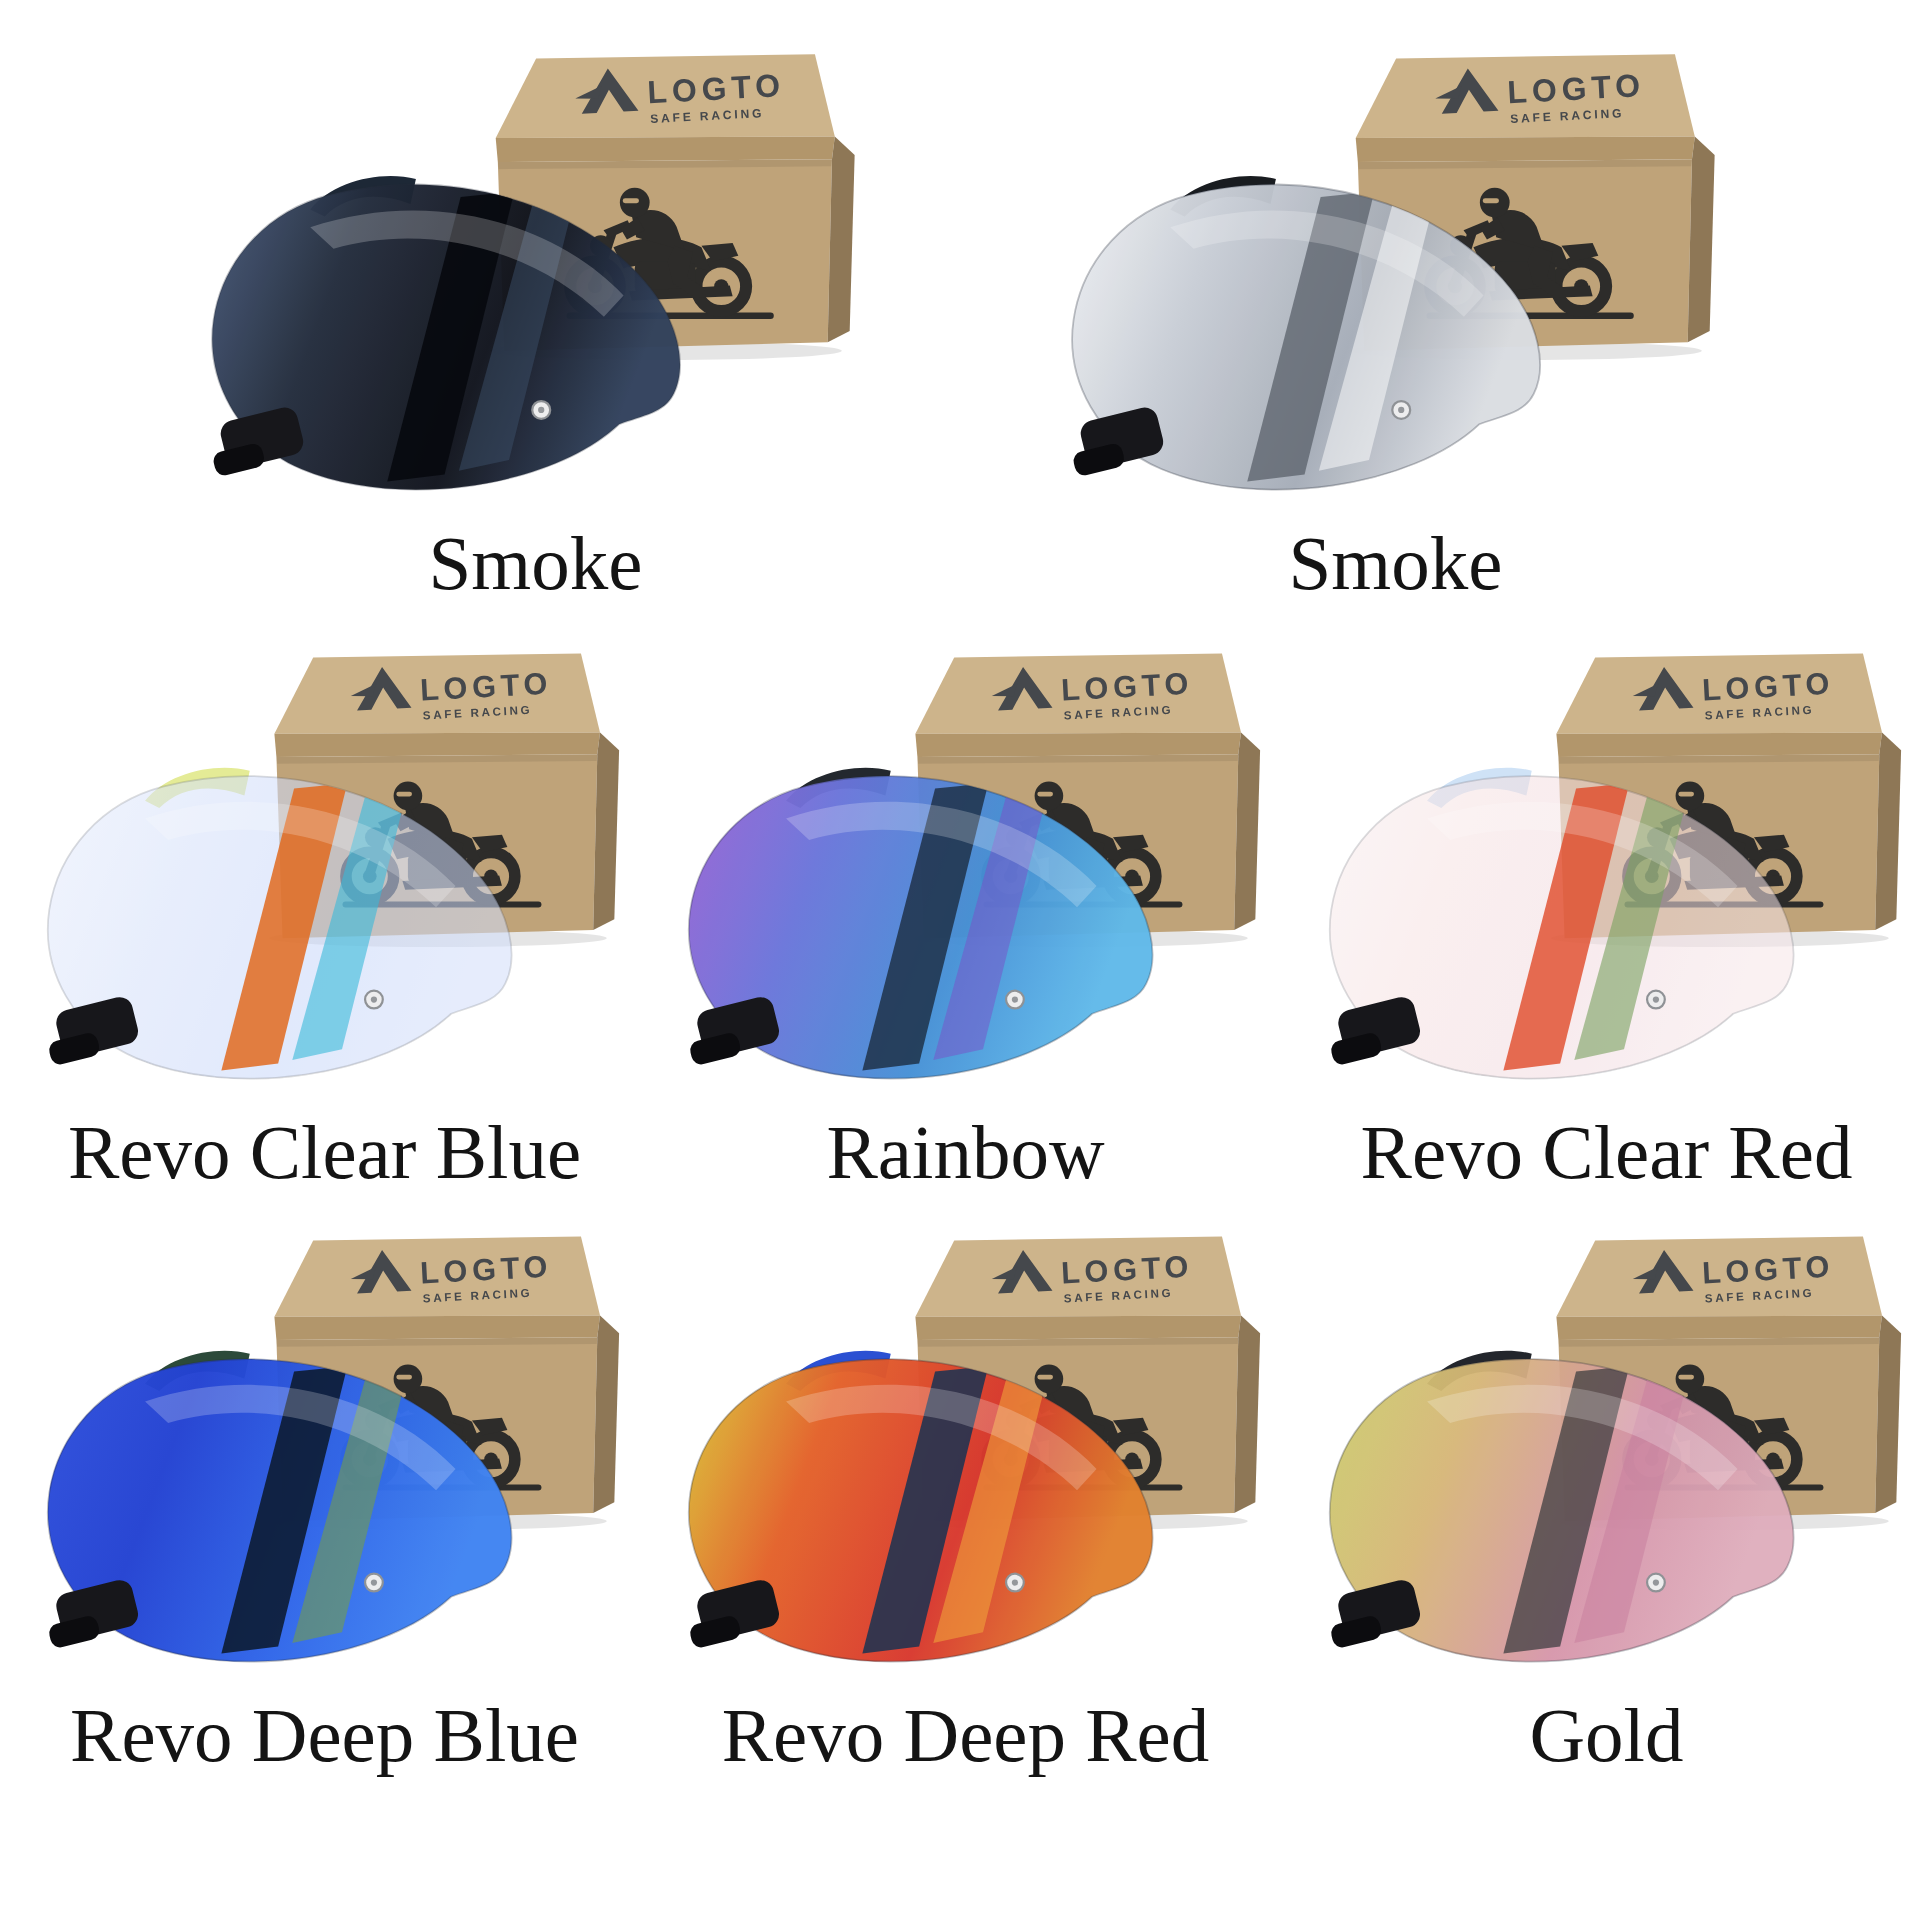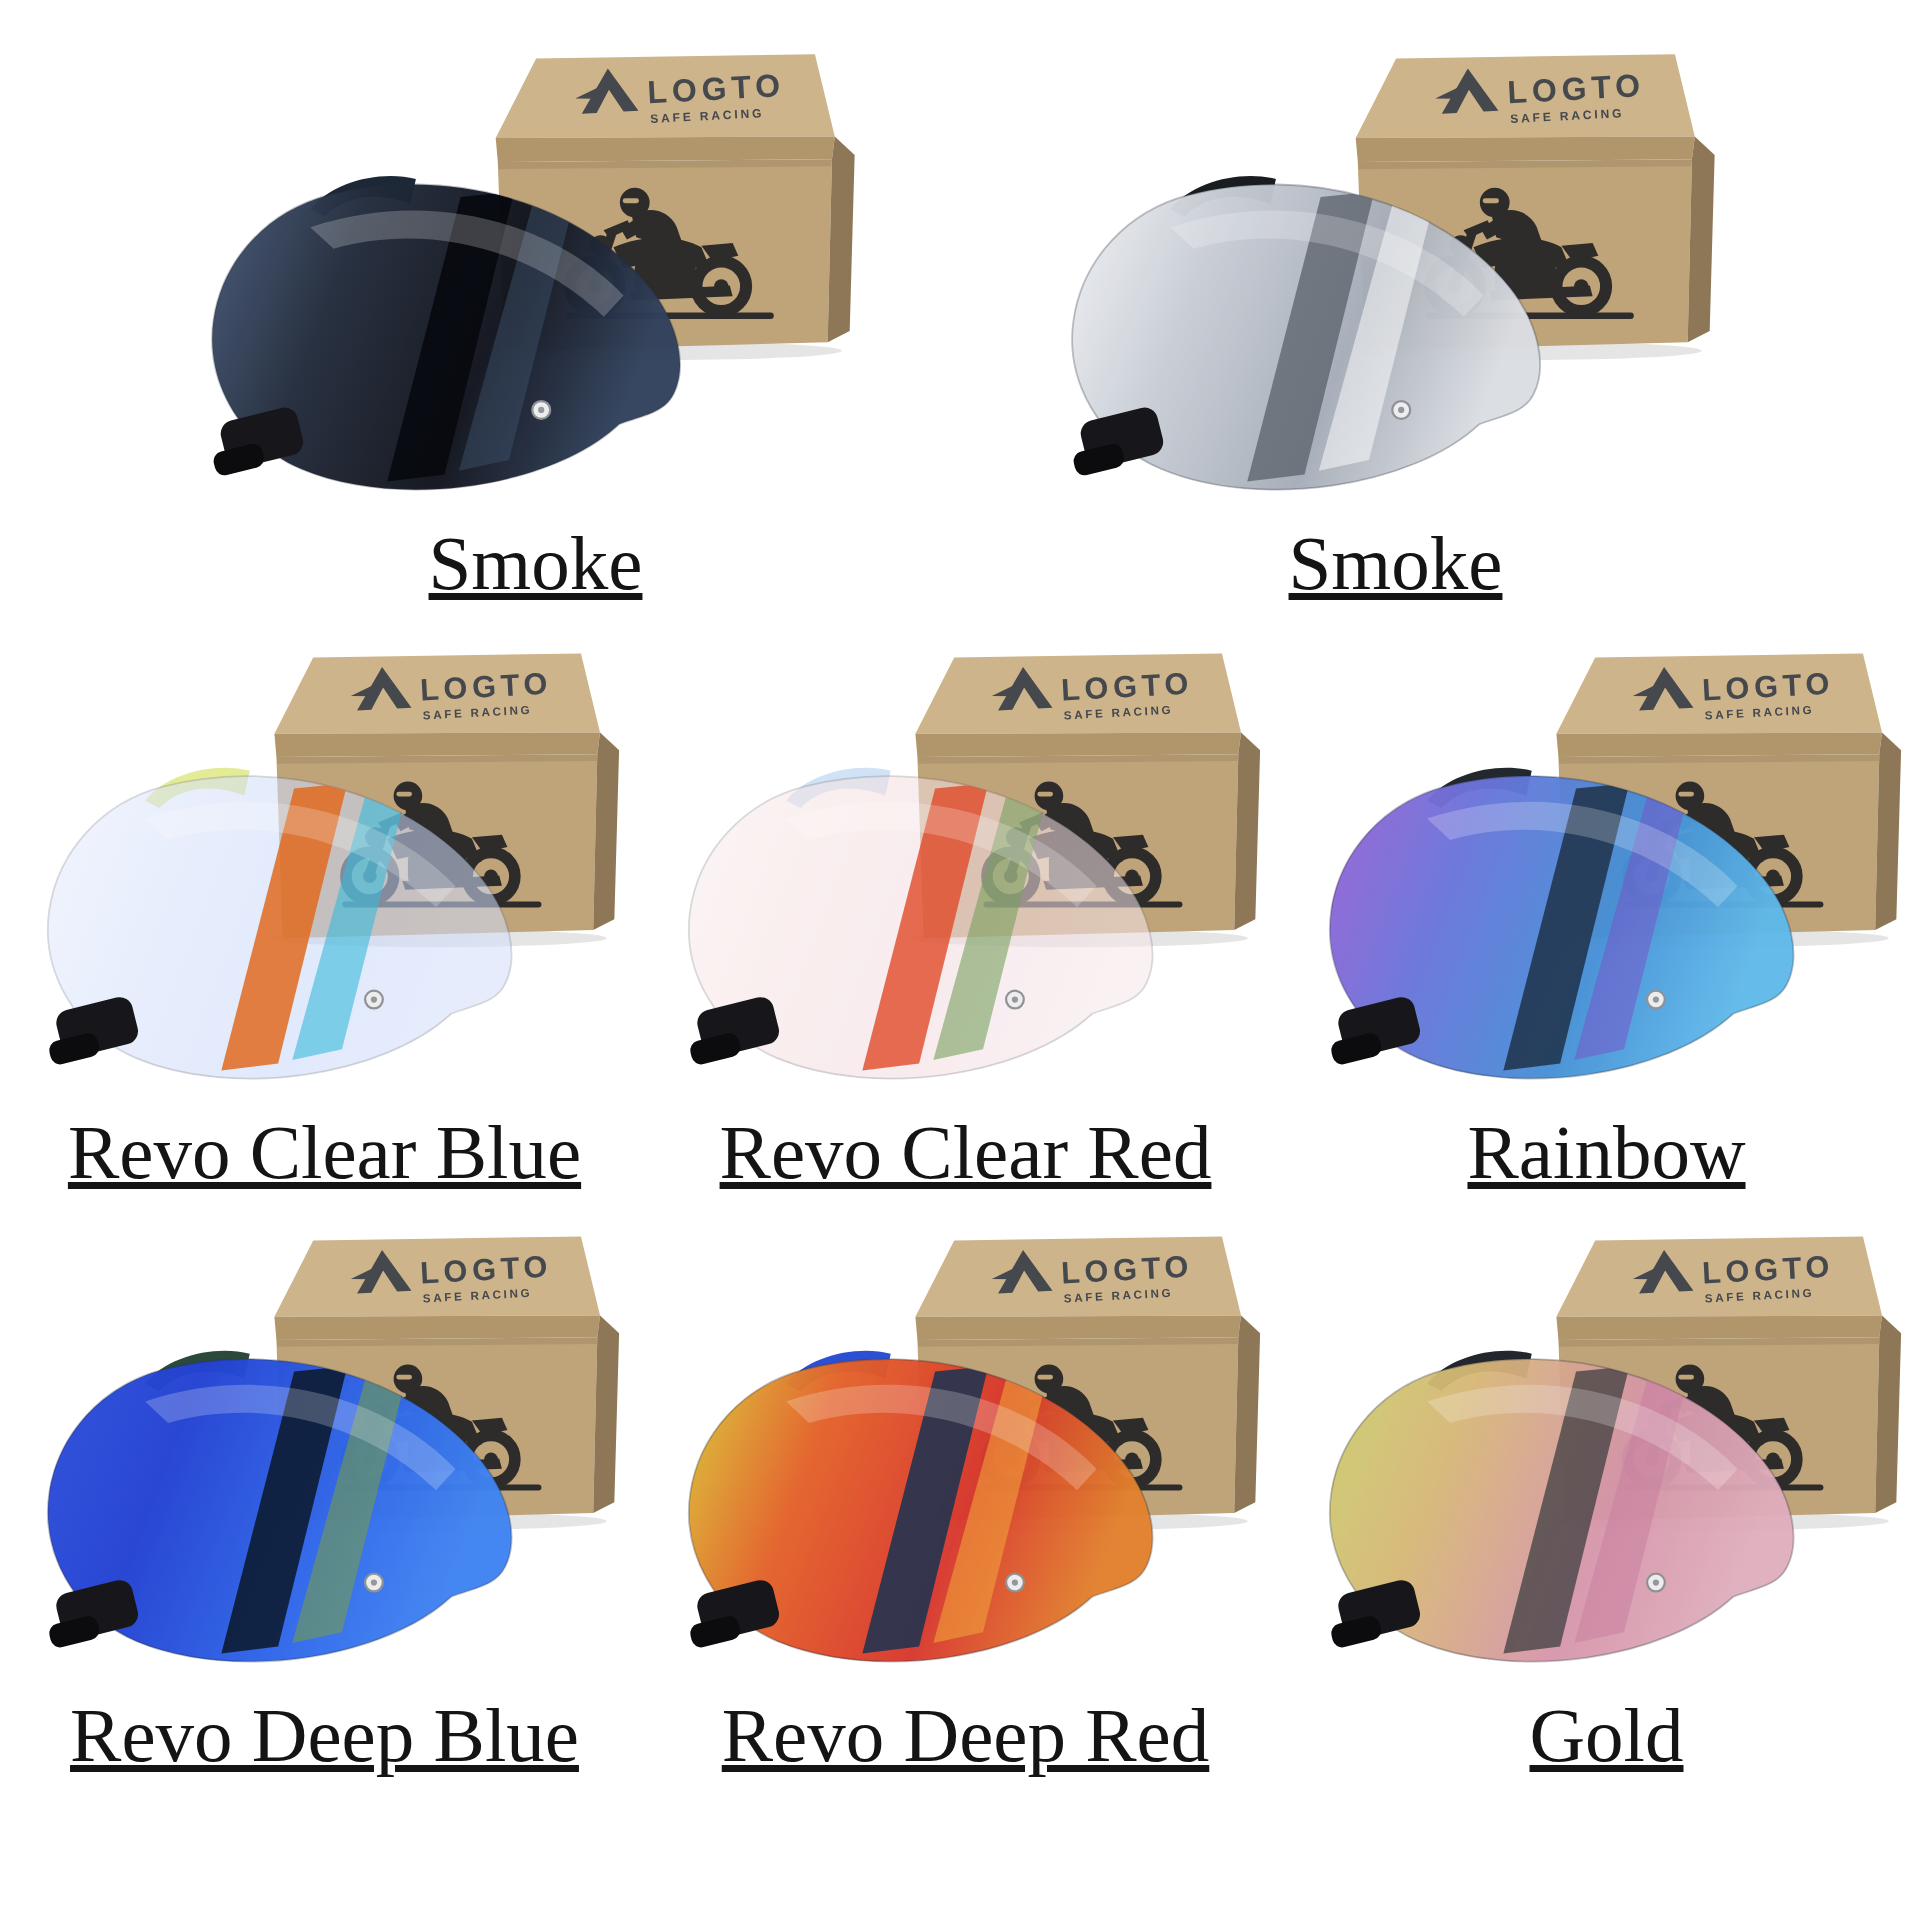--- a/index.html
+++ b/index.html
@@ -14,21 +14,21 @@
   .card{margin:0;display:flex;flex-direction:column;align-items:center;}
   .scene{position:relative;}
   .row-two .scene{width:734px;height:488px;}
   .row-three .scene{width:614px;height:481px;}
   .box{position:absolute;}
   .row-two .box{width:454px;right:37px;top:0;}
   .row-three .box{width:436px;right:1.9px;top:3.9px;}
   .visor{position:absolute;overflow:visible;}
   .row-two .visor{width:555px;left:7.7px;top:112px;}
   .row-three .visor{width:550px;left:-5.8px;top:108px;}
-  .label{font-size:77px;line-height:1.05;color:#141414;margin-top:1.9px;text-align:right;text-decoration:underline;}
+  .label{font-size:77px;line-height:1.05;color:#141414;margin-top:1.9px;text-align:right;}
   #shared-defs{position:absolute;width:0;height:0;}
 </style>
 </head>
 <body>
 
 <svg id="shared-defs" aria-hidden="true">
   <defs>
     <path id="v-body" d="M42,195 C52,128 102,74 170,56 C300,22 452,62 530,160 C560,198 572,246 556,278 C546,299 522,302 495,312 C420,382 250,408 140,362 C70,332 32,262 42,195 Z" stroke="#232a38" stroke-opacity="0.3" stroke-width="2"></path>
     <path id="v-tab" d="M150,72 C175,40 230,28 268,38 L262,66 C225,52 190,56 166,80 Z"></path>
     <polygon id="v-stripe1" points="318,58 378,52 300,368 236,376"></polygon>
@@ -180,20 +180,49 @@
       <figcaption class="label">Revo Clear Blue</figcaption>
     </figure>
 
     <figure class="card">
       <div class="scene">
         <svg class="box" viewBox="0 0 640 470">
             <use href="#box-art"></use>
           </svg>
         <svg class="visor" viewBox="0 0 620 420">
           <defs>
+              <linearGradient id="vg4" x1="0" y1="0" x2="1" y2="0.25">
+            <stop offset="0%" stop-color="#9a63d4"></stop>
+            <stop offset="32%" stop-color="#6a74da"></stop>
+            <stop offset="68%" stop-color="#4590d6"></stop>
+            <stop offset="100%" stop-color="#5fb9ea"></stop>
+          </linearGradient>
+            </defs>
+          <use href="#v-tab" fill="#23282e"></use>
+          <use href="#v-body" fill="url(#vg4)" opacity="0.96"></use>
+          <g clip-path="url(#v-bodyclip)">
+            <use href="#v-stripe2" fill="#7a4fc8" opacity="0.50"></use>
+            <use href="#v-stripe1" fill="#1c2c40" opacity="0.80"></use>
+            <use href="#v-glare"></use>
+            <use href="#v-bottomshade"></use>
+          </g>
+          <use href="#v-sideclip"></use>
+          <use href="#v-screw"></use>
+        </svg>
+      </div>
+      <figcaption class="label">Rainbow</figcaption>
+    </figure>
+
+    <figure class="card">
+      <div class="scene">
+        <svg class="box" viewBox="0 0 640 470">
+            <use href="#box-art"></use>
+          </svg>
+        <svg class="visor" viewBox="0 0 620 420">
+          <defs>
               <linearGradient id="vg3" x1="0" y1="0" x2="1" y2="0.25">
             <stop offset="0%" stop-color="#f8eef0"></stop>
             <stop offset="32%" stop-color="#f6e2e2"></stop>
             <stop offset="68%" stop-color="#f3dce1"></stop>
             <stop offset="100%" stop-color="#f6e6e9"></stop>
           </linearGradient>
             </defs>
           <use href="#v-tab" fill="#cfe2f6"></use>
           <use href="#v-body" fill="url(#vg3)" opacity="0.55"></use>
           <g clip-path="url(#v-bodyclip)">
@@ -202,49 +231,20 @@
             <use href="#v-glare"></use>
             <use href="#v-bottomshade"></use>
           </g>
           <use href="#v-sideclip"></use>
           <use href="#v-screw"></use>
         </svg>
       </div>
       <figcaption class="label">Revo Clear Red</figcaption>
     </figure>
 
-    <figure class="card">
-      <div class="scene">
-        <svg class="box" viewBox="0 0 640 470">
-            <use href="#box-art"></use>
-          </svg>
-        <svg class="visor" viewBox="0 0 620 420">
-          <defs>
-              <linearGradient id="vg4" x1="0" y1="0" x2="1" y2="0.25">
-            <stop offset="0%" stop-color="#9a63d4"></stop>
-            <stop offset="32%" stop-color="#6a74da"></stop>
-            <stop offset="68%" stop-color="#4590d6"></stop>
-            <stop offset="100%" stop-color="#5fb9ea"></stop>
-          </linearGradient>
-            </defs>
-          <use href="#v-tab" fill="#23282e"></use>
-          <use href="#v-body" fill="url(#vg4)" opacity="0.96"></use>
-          <g clip-path="url(#v-bodyclip)">
-            <use href="#v-stripe2" fill="#7a4fc8" opacity="0.50"></use>
-            <use href="#v-stripe1" fill="#1c2c40" opacity="0.80"></use>
-            <use href="#v-glare"></use>
-            <use href="#v-bottomshade"></use>
-          </g>
-          <use href="#v-sideclip"></use>
-          <use href="#v-screw"></use>
-        </svg>
-      </div>
-      <figcaption class="label">Rainbow</figcaption>
-    </figure>
-
   </section>
 
   <section class="row row-three">
 
     <figure class="card">
       <div class="scene">
         <svg class="box" viewBox="0 0 640 470">
             <use href="#box-art"></use>
           </svg>
         <svg class="visor" viewBox="0 0 620 420">

